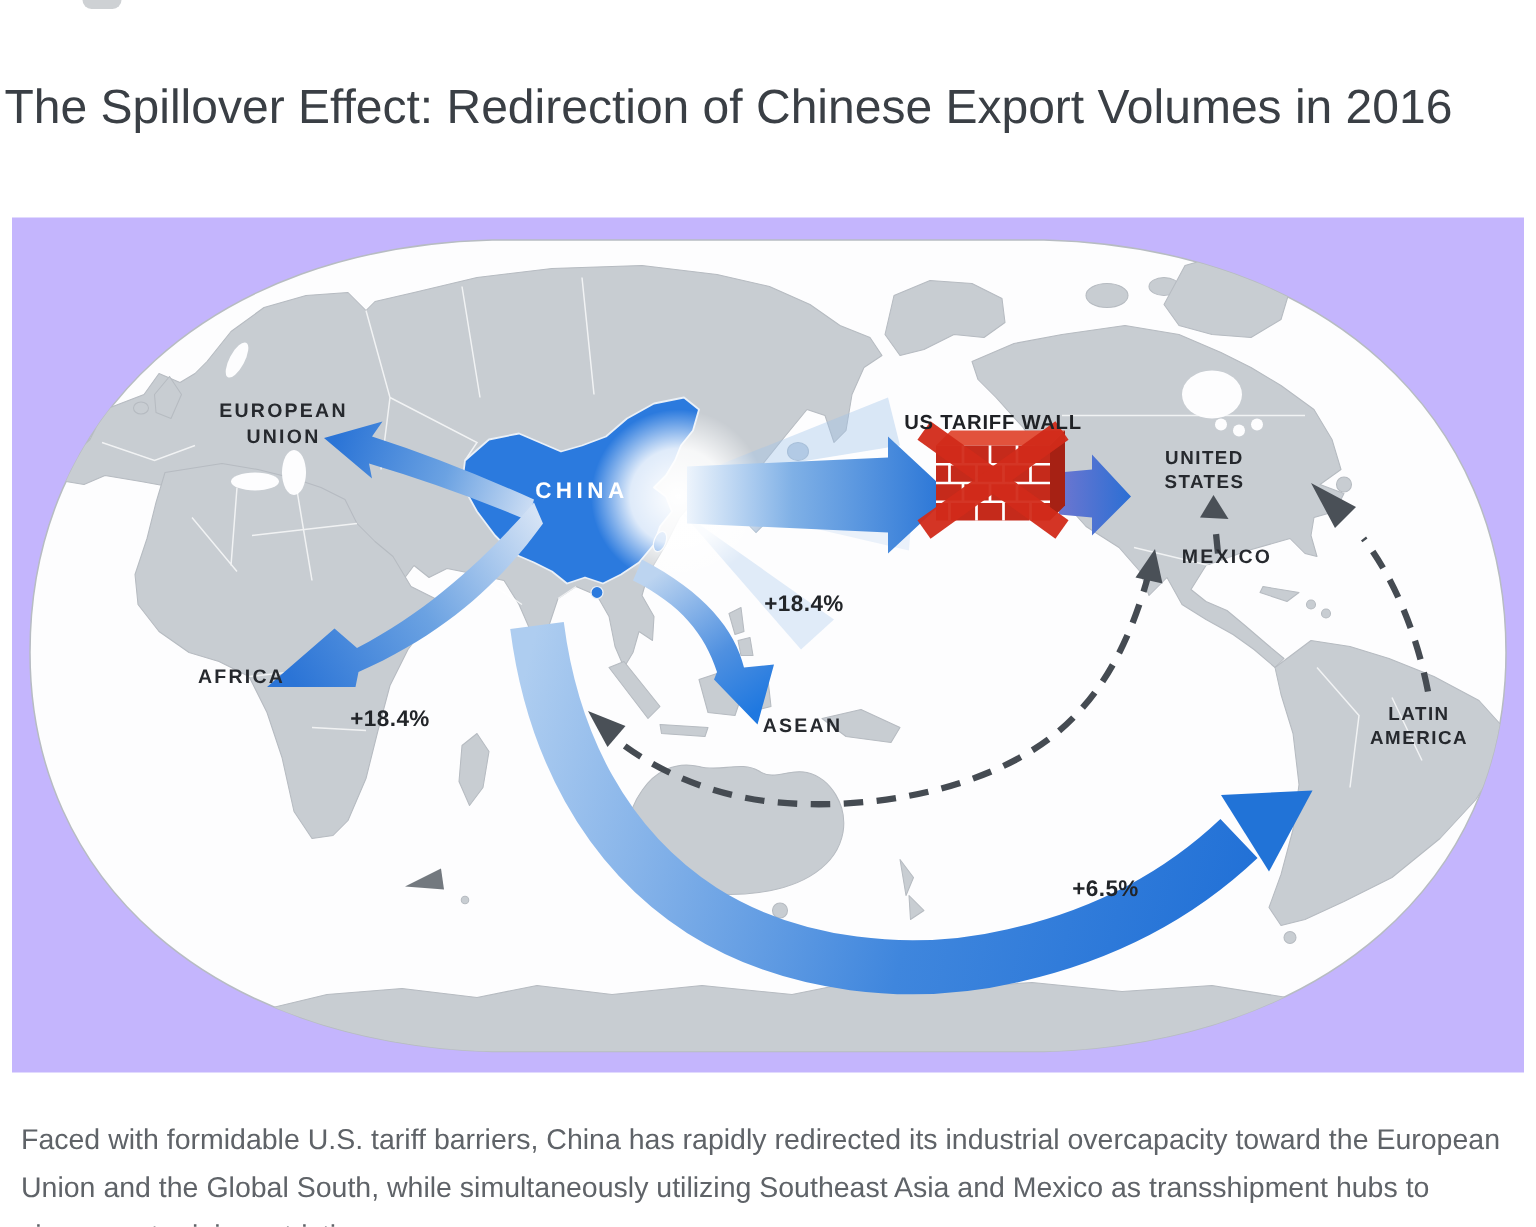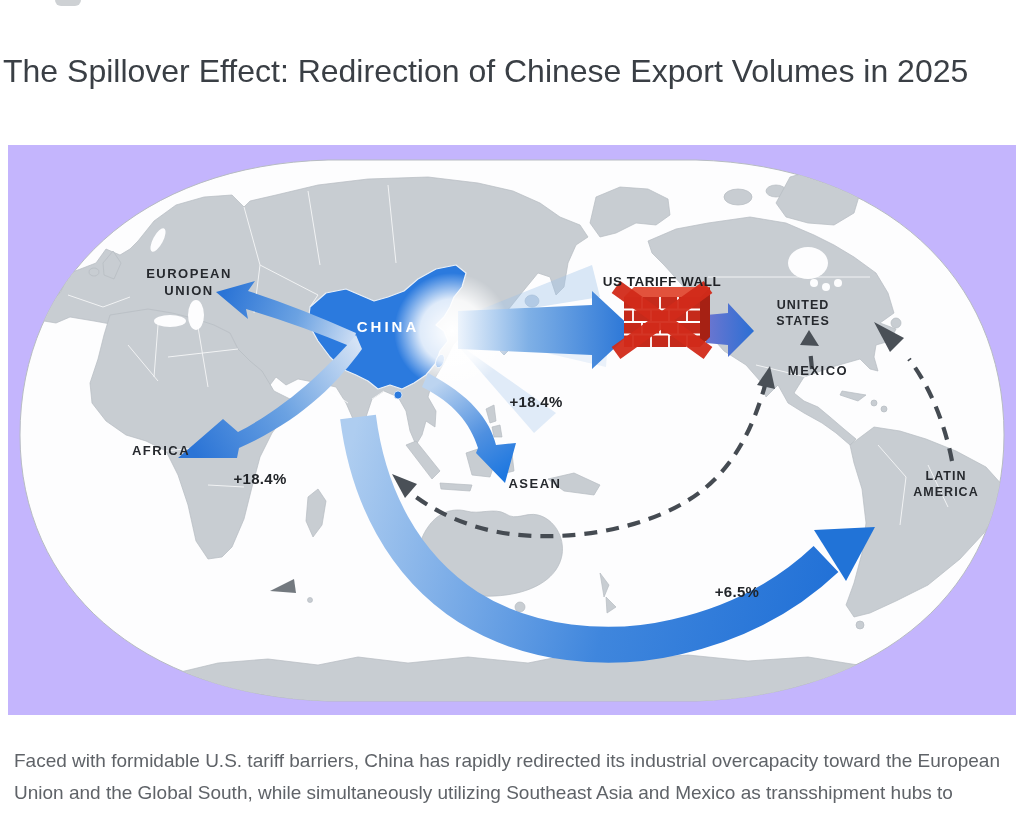--- a/index.html
+++ b/index.html
@@ -16,21 +16,21 @@
   .map-lbl-sm{font-size:12.5px;font-weight:bold;fill:#26292e;letter-spacing:1px;text-anchor:middle;}
   .pct-lbl{font-size:15px;font-weight:bold;fill:#222529;letter-spacing:.3px;text-anchor:middle;}
   .china-lbl{font-size:15px;fill:#ffffff;letter-spacing:3px;text-anchor:middle;font-weight:bold;}
   .wall-lbl{font-size:13.5px;font-weight:bold;fill:#1f2125;letter-spacing:.5px;text-anchor:middle;}
 </style>
 </head>
 <body>
 
 <div class="top-fragment"></div>
 
-<h1 class="page-title">The Spillover Effect: Redirection of Chinese Export Volumes in 2025</h1>
+<h1 class="page-title">The Spillover Effect: Redirection of Chinese Export Volumes in 2016</h1>
 
 <div class="map-panel">
 <svg width="1008" height="570" viewBox="0 0 1008 570">
   <defs>
     <clipPath id="globeClip">
       <path d="M 12,290 C 12,132 132,20 320,15 L 688,15 C 876,20 996,132 996,290 C 996,442 876,550 688,556 L 320,556 C 132,550 12,442 12,290 Z"></path>
     </clipPath>
     <radialGradient id="burst" cx="50%" cy="50%" r="50%">
       <stop offset="0%" stop-color="#ffffff" stop-opacity="1"></stop>
       <stop offset="55%" stop-color="#ffffff" stop-opacity=".85"></stop>

